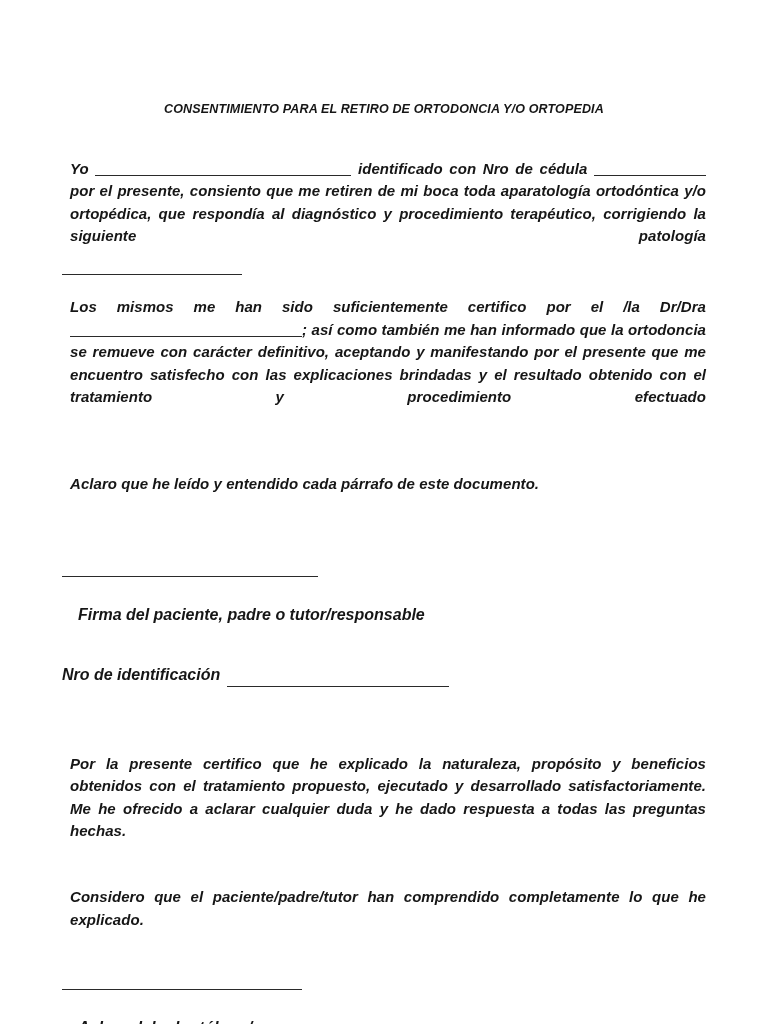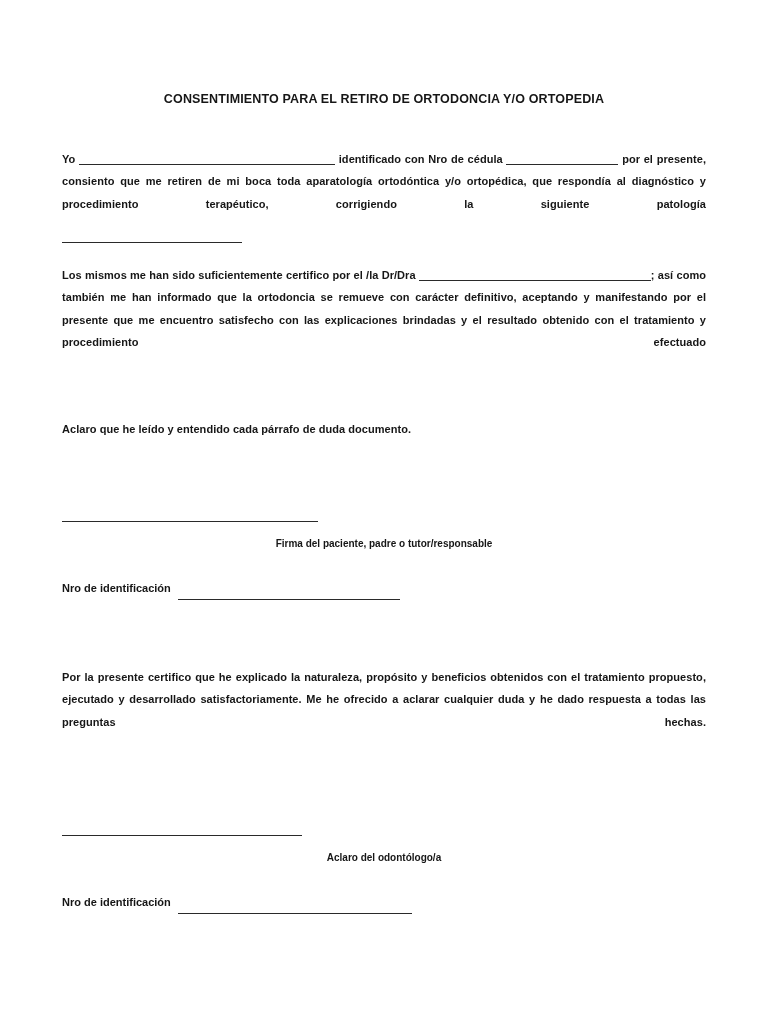--- a/index.html
+++ b/index.html
@@ -14,40 +14,41 @@
     color: #161616;
     -webkit-font-smoothing: antialiased;
   }
 
   .page {
     position: relative;
     width: 768px;
     height: 1024px;
     background: #ffffff;
     box-sizing: border-box;
-    padding: 6px 62px;
+    padding: 16px 62px;
+    font-style: italic;
   }
 
   .doc-title {
     margin: 0;
     padding-top: 86px;
     text-align: center;
     font-size: 12.5px;
     font-weight: bold;
     letter-spacing: 0.15px;
     line-height: 1.25;
   }
 
   .body-block {
     margin-top: 40px;
   }
 
   p.para {
-    margin: 0 0 0 0;
-    font-size: 11px;
+    margin: 0 0 0 8px;
+    font-size: 15px;
     line-height: 22.5px;
     text-align: justify;
     text-justify: inter-word;
     font-weight: bold;
     letter-spacing: 0.05px;
   }
 
   p.para.justify-all {
     text-align: justify;
   }
@@ -72,30 +73,29 @@
 
   .rule-line {
     width: 256px;
     border-bottom: 1.2px solid #2a2a2a;
     height: 0;
   }
   .rule-line.short { width: 240px; }
 
   .sig-block { margin: 0; }
   .sig-label {
-    margin: 0;
-    font-size: 10px;
+    margin: 16px;
+    font-size: 16px;
     line-height: 22.5px;
     font-weight: bold;
-    text-align: center;
   }
   .sig-row {
     display: flex;
     align-items: flex-end;
-    font-size: 11px;
+    font-size: 16px;
     line-height: 22.5px;
     font-weight: bold;
   }
   .sig-row .blank-id {
     display: inline-block;
     border-bottom: 1.2px solid #2a2a2a;
     margin-left: 7px;
     height: 13px;
   }
   .sig-row .blank-id.id-one { width: 222px; }
@@ -127,21 +127,21 @@
     <p class="para justify-all">
       <span>Los mismos me han sido suficientemente certifico por el /la Dr/Dra</span>
       <span class="blank w-doctor"></span><span>; así como también me han informado que la ortodoncia se remueve con carácter definitivo, aceptando y manifestando por el presente que me encuentro satisfecho con las explicaciones brindadas y el resultado obtenido con el tratamiento y procedimiento efectuado</span>
     </p>
 
     <div class="gap-para"></div>
 
 
     <div class="gap-para"></div>
 
-    <p class="para">Aclaro que he leído y entendido cada párrafo de duda documento.</p>
+    <p class="para">Aclaro que he leído y entendido cada párrafo de este documento.</p>
 
     <div class="gap-sm"></div>
 
 
     <div class="spacer-58"></div>
 
     <div class="sig-block">
       <div class="rule-line"></div>
       <div style="height:11px"></div>
       <p class="sig-label">Firma del paciente, padre o tutor/responsable</p>
@@ -151,20 +151,21 @@
         <span class="blank-id id-one"></span>
       </div>
     </div>
 
     <div class="spacer-66"></div>
 
     <p class="para justify-all">Por la presente certifico que he explicado la naturaleza, propósito y beneficios obtenidos con el tratamiento propuesto, ejecutado y desarrollado satisfactoriamente. Me he ofrecido a aclarar cualquier duda y he dado respuesta a todas las preguntas hechas.</p>
 
     <div class="gap-para"></div>
 
+    <p class="para">Considero que el paciente/padre/tutor han comprendido completamente lo que he explicado.</p>
 
     <div class="spacer-58"></div>
 
     <div class="sig-block">
       <div class="rule-line short"></div>
       <div style="height:11px"></div>
       <p class="sig-label">Aclaro del odontólogo/a</p>
       <div class="gap-sm"></div>
       <div class="sig-row">
         <span>Nro de identificación</span>

